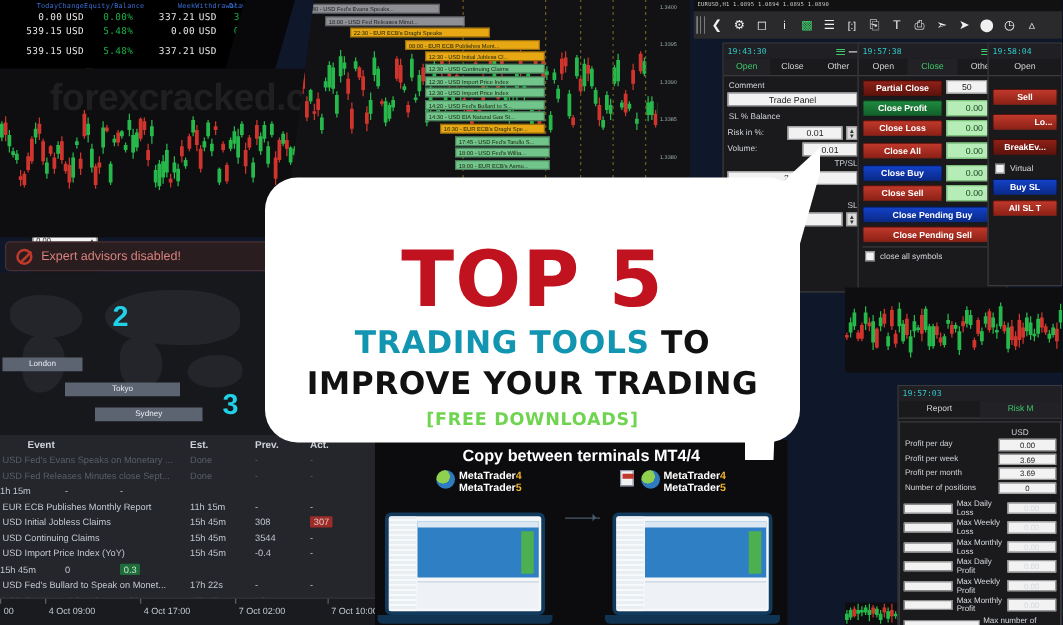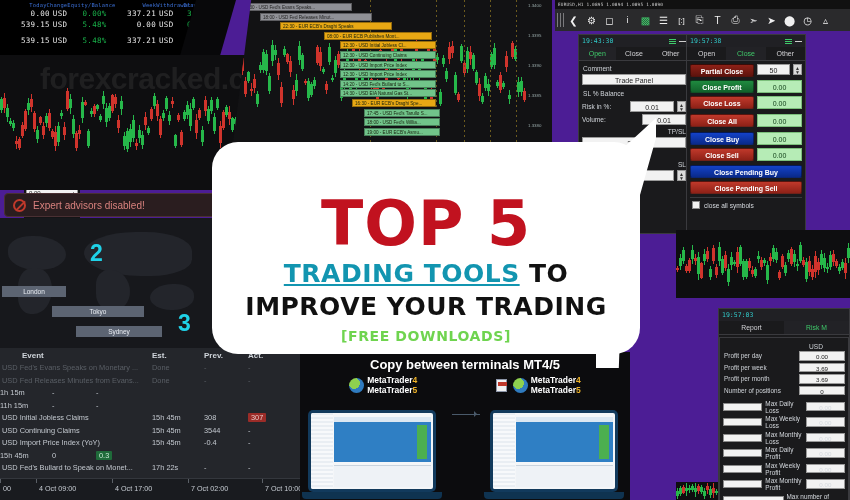--- a/index.html
+++ b/index.html
@@ -2,21 +2,21 @@
 <html><head>
 <meta charset="utf-8">
 <style>
   * { box-sizing: border-box; margin: 0; padding: 0; }
   html, body { width: 850px; height: 500px; overflow: hidden; }
   body {
     font-family: "Liberation Sans", sans-serif;
     background: #0a0a0c;
     position: relative;
   }
-  #stage { position: absolute; inset: 0; overflow: hidden; background:#4c1d95;padding-left:24px; }
+  #stage { position: absolute; inset: 0; overflow: hidden; background:#0f172a;padding-left:24px; }
 
   
   .panel { position: absolute; background: #1b1b1f; overflow: hidden; }
   .mono { font-family: "DejaVu Sans Mono", monospace; }
 
   
   #acct { left:0; top:0; width:215px; height:55px; background:#000; padding:2px 0 0 0; }
   #acct .hrow { display:flex; font-size:5.4px; color:#3b6fd4; letter-spacing:.2px; padding:0 4px; }
   #acct .hrow span { }
   #acct .r { display:flex; font-size:7.5px; letter-spacing:.3px; padding:1px 4px; }
@@ -92,21 +92,21 @@
   #news .foot .a { width:150px; padding-left:4px; }
   #axis { position:absolute; left:0; top:478px; width:320px; height:22px; background:#191b1f;
           border-top:1px solid #34373d; }
   #axis .t { position:absolute; top:5px; font-size:7.2px; color:#c7ccd3; white-space:nowrap; }
   #axis .tick { position:absolute; top:0; width:1px; height:4px; background:#5b6067; }
 
   
   #copier { left:300px; top:352px; width:330px; height:148px; background:#0c0c0e; }
   #copier .ttl { text-align:center; color:#fff; font-size:13px; font-weight:bold; padding-top:5px; }
   #copier .logos { display:flex; justify-content:space-around; padding:4px 10px 0 10px; }
-  #copier .lg { display:flex; align-items:center; gap:3px; }
+  #copier .lg { display:flex; align-items:flex-start; gap:3px; }
   #copier .glob { width:15px; height:15px; border-radius:50%;
         background: radial-gradient(circle at 35% 35%, #8fd14f 0 40%, #2f7bbf 41% 100%); flex:none; }
   #copier .mtxt { font-size:8.5px; font-weight:bold; color:#fff; line-height:9.5px; }
   #copier .mtxt em { font-style:normal; color:#f0b429; }
   #copier .dllicon { width:11px; height:13px; background:#f2f2f2; border:1px solid #8d96a8;
         position:relative; flex:none; margin-right:3px; }
   #copier .dllicon:after { content:""; position:absolute; left:1px; top:2px; width:9px; height:4px;
         background:#c0392b; }
   .laptop { position:absolute; width:128px; height:82px; background:#123a5c;
         border-radius:5px; padding:3px; }
@@ -206,21 +206,21 @@
   #candL2 { position:absolute; left:676px; top:482px; width:174px; height:18px; background:#0e0e10; }
 
   
   #card { position:absolute; left:212px; top:142px; width:428px; height:212px;
           background:#fff; border-radius:26px; z-index:50;
           display:flex; flex-direction:column; align-items:center; justify-content:center; }
   #card .l1 { font-size:62px; font-weight:bold; color:#c1121f; letter-spacing:1px;
               line-height:58px; font-family:"DejaVu Sans", sans-serif;margin-top:43px; }
   #card .l2 { font-size:25px; font-weight:bold; letter-spacing:.5px; margin-top:6px;
               font-family:"DejaVu Sans", sans-serif; }
-  #card .l2 .a { color:#1295b0;text-decoration:underline; }
+  #card .l2 .a { color:#1295b0; }
   #card .l2 .b { color:#111; }
   #card .l3 { font-size:25px; font-weight:bold; color:#111; letter-spacing:.5px; margin-top:4px;
               font-family:"DejaVu Sans", sans-serif; }
   #card .l4 { font-size:14px; font-weight:bold; color:#6fd44f; letter-spacing:.6px; margin-top:7px;
               font-family:"DejaVu Sans", sans-serif; }
   
   #wedge { position:absolute; left:596px; top:118px; width:60px; height:250px; background:#fff;
            z-index:49; clip-path: polygon(100% 0, 100% 8%, 45% 55%, 38% 100%, 0 100%, 0 22%); }
 </style>
 </head>
@@ -1183,31 +1183,32 @@
       <span class="ac">Act.</span>
     </div>
     <div id="news-rows">
         <div class="row dim">
           <span class="ev">USD Fed's Evans Speaks on Monetary ...</span>
           <span class="es">Done</span>
           <span class="pr">-</span>
           <span class="ac">-</span>
         </div>
         <div class="row dim">
-          <span class="ev">USD Fed Releases Minutes from Evans...</span>
+          <span class="ev">USD Fed Releases Minutes close Sept...</span>
           <span class="es">Done</span>
           <span class="pr">-</span>
           <span class="ac">-</span>
         </div>
         <div class="row">
           <span class="es">1h 15m</span>
           <span class="pr">-</span>
           <span class="ac">-</span>
         </div>
         <div class="row">
+          <span class="ev">EUR ECB Publishes Monthly Report</span>
           <span class="es">11h 15m</span>
           <span class="pr">-</span>
           <span class="ac">-</span>
         </div>
         <div class="row">
           <span class="ev">USD Initial Jobless Claims</span>
           <span class="es">15h 45m</span>
           <span class="pr">308</span>
           <span class="ac"><span class="neg">307</span></span>
         </div>
@@ -1253,21 +1254,21 @@
       <div class="t" style="left: 39px;">4 Oct 09:00</div>
       <div class="tick" style="left: 112px;"></div>
       <div class="t" style="left: 115px;">4 Oct 17:00</div>
       <div class="tick" style="left: 188px;"></div>
       <div class="t" style="left: 191px;">7 Oct 02:00</div>
       <div class="tick" style="left: 262px;"></div>
       <div class="t" style="left: 265px;">7 Oct 10:00</div>
     </div>
 
   <div class="panel" id="copier">
-    <div class="ttl">Copy between terminals MT4/5</div>
+    <div class="ttl">Copy between terminals MT4/4</div>
     <div class="logos">
       <div class="lg">
         <div class="glob"></div>
         <div class="mtxt">
           <div><span>MetaTrader</span><em>4</em></div>
           <div><span>MetaTrader</span><em>5</em></div>
         </div>
       </div>
       <div class="lg">
         <div class="dllicon"></div>
@@ -1459,20 +1460,39 @@
       <span>5</span>
       </div>
     <div class="cfield" style="justify-content:center">
       <span>6</span>
       </div>
     <div class="cfield" style="justify-content:center;background:#d8d8d8">
       <span>Cancel</span>
       </div>
   </div>
 
+  <div class="tp" id="tpR">
+    <div class="tpbar">
+      <span class="t mono">19:58:04</span>
+    </div>
+    <div class="tabs">
+      <div class="on" style="color:#d3d3d6;background:transparent">Open</div>
+    </div>
+    <div class="sec" style="padding-top:10px">
+      <div class="btn btn-red" style="margin-bottom:7px">Sell</div>
+      <div class="btn btn-red" style="margin-bottom:7px;text-align:right;padding-right:3px">Lo...</div>
+      <div class="btn btn-dred" style="margin-bottom:7px">BreakEv...</div>
+      <div class="ckrow" style="border-top:none;padding-top:0;margin-top:0;margin-bottom:4px">
+        <span class="ck"></span>
+        <span>Virtual</span>
+      </div>
+      <div class="btn btn-blue" style="margin-bottom:4px">Buy SL</div>
+      <div class="btn btn-red">All SL T</div>
+    </div>
+  </div>
 
   <div id="candR">
     <div class="candles" id="cnd-r">
         <div class="cd" style="left:0px;top:35.71578240740741px;height:6.269955075445816px">
           <i style="background:#d0342c"></i>
           <b style="background:#d0342c;top:2.0404835390946503px;height:2.1889879972565156px"></b>
         </div>
         <div class="cd" style="left:3px;top:24.281006687242805px;height:15.53945987654321px">
           <i style="background:#26b84a"></i>
           <b style="background:#26b84a;top:3.650017146776406px;height:8.239425582990398px"></b>

